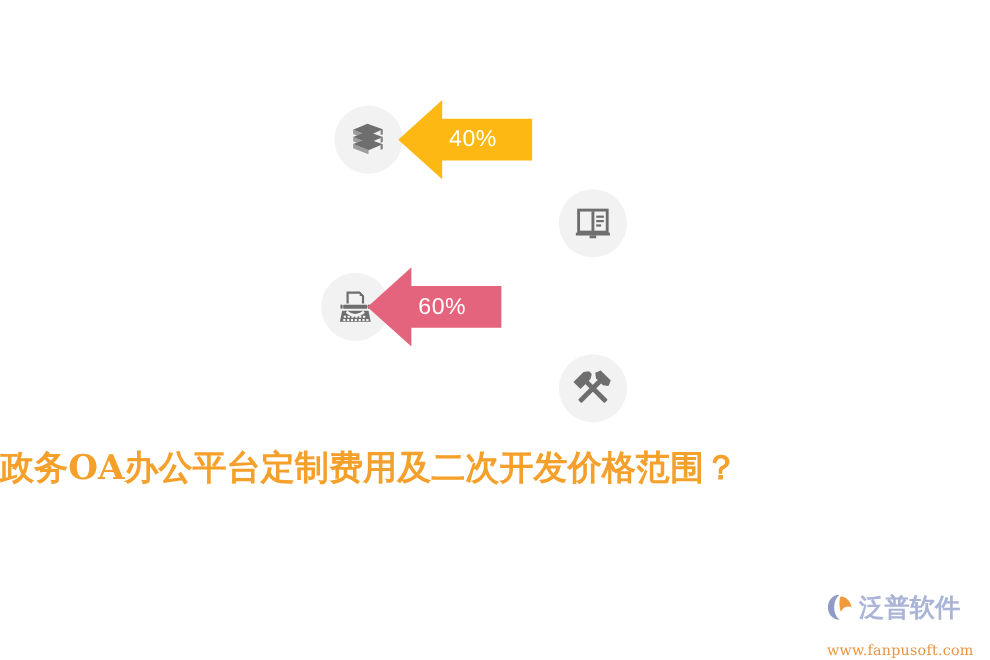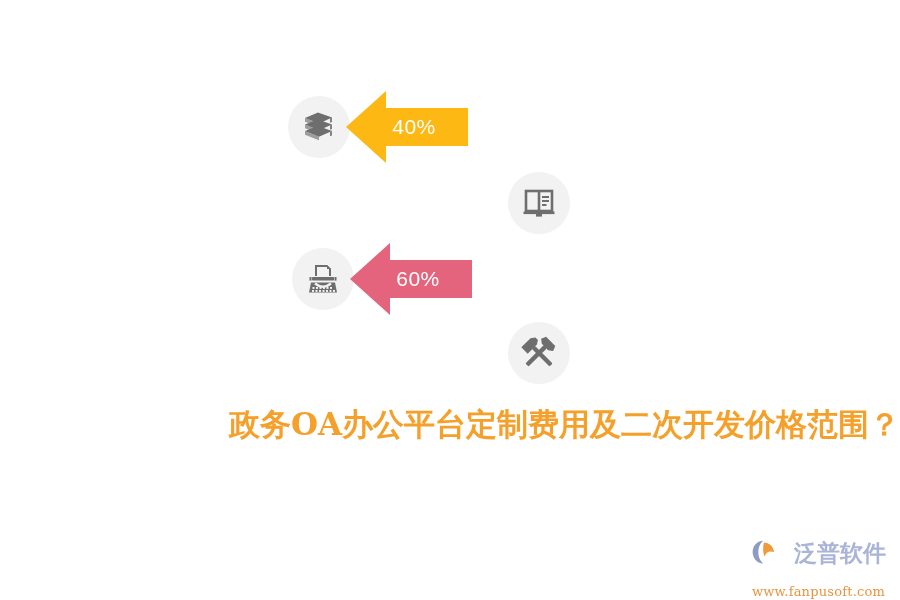--- a/index.html
+++ b/index.html
@@ -72,64 +72,64 @@
     justify-content: center;
     color: #ffffff;
     font-size: 21px;
     letter-spacing: 0.5px;
     font-family: "Liberation Sans", "DejaVu Sans", sans-serif;
   }
   .arrow-label.shift-right { padding-left: 14px; box-sizing: border-box; }
   .arrow-label.shift-left  { padding-right: 16px; box-sizing: border-box; }
 
   
-  #row-1 { left: 288px; top:  88px; width: 200px; }
+  #row-1 { left: 304px; top:  88px; width: 200px; }
   #row-2 { left: 384px; top: 164px; width: 200px; }
   #row-3 { left: 292px; top: 240px; width: 200px; }
   #row-4 { left: 384px; top: 314px; width: 200px; }
 
   #row-1 .icon-disc { left: 0px; }
   #row-1 .arrow     { left: 58px; }
 
   #row-2 .icon-disc { left: 124px; }
   #row-2 .arrow     { left: 0px; }
 
   #row-3 .icon-disc { left: 0px; }
-  #row-3 .arrow     { left: 58px; }
+  #row-3 .arrow     { left: 42px; }
 
   #row-4 .icon-disc { left: 124px; }
   #row-4 .arrow     { left: 0px; }
 
   
   .title {
     position: absolute;
     left: 0;
     top: 404px;
     width: 900px;
-    text-align: right;
+    text-align: left;
     color: #f5a02a;
     font-size: 31px;
     font-weight: bold;
     font-family: "DejaVu Serif", "Liberation Serif", serif;
     letter-spacing: 0px;
     white-space: nowrap;
   }
 
   
   .logo {
     position: absolute;
     right: 14px;
     bottom: 12px;
     width: 136px;
     height: 52px;
   }
   .logo-row {
     display: flex;
     align-items: center;
-    justify-content: space-between;
+    justify-content: flex-start;
     height: 32px;
   }
   .logo-mark {
     width: 28px;
     height: 28px;
     margin-right: 3px;
     flex: none;
   }
   .logo-name {
     color: #a9b4d6;

